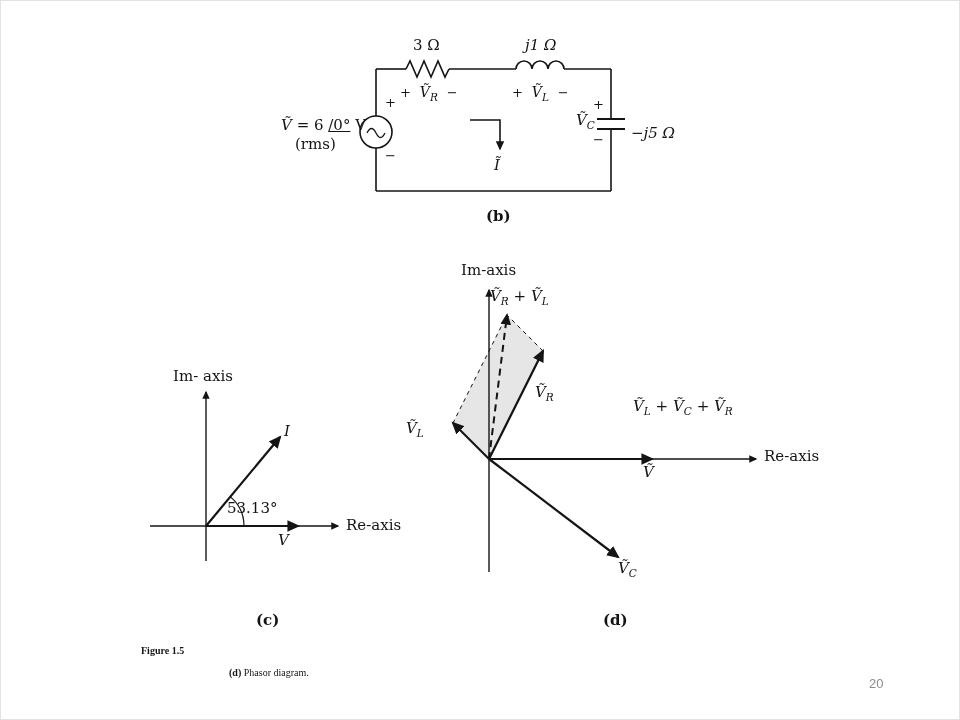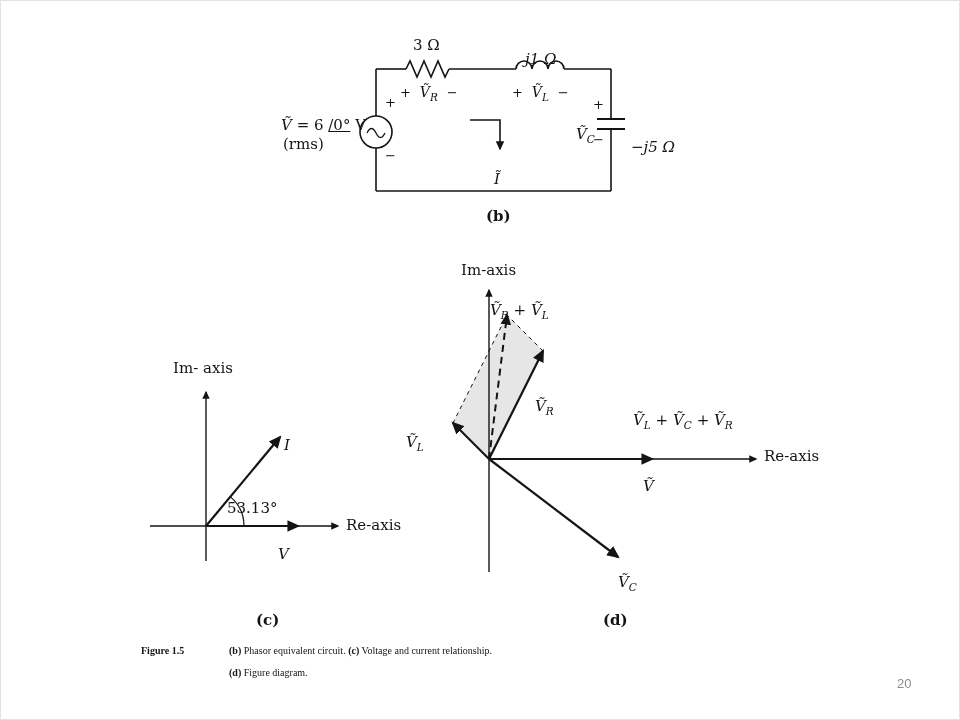--- a/index.html
+++ b/index.html
@@ -4,26 +4,26 @@
 <style>
   html,body{margin:0;padding:0;background:#fff;}
   .slide{
     position:relative;width:960px;height:720px;background:#ffffff;
     font-family:"DejaVu Serif","Liberation Serif",serif;color:#141414;
     box-sizing:border-box;border:1px solid #e3e3e3;overflow:hidden;
   }
   svg{position:absolute;left:0;top:0;}
   .lbl{position:absolute;white-space:nowrap;font-size:15px;line-height:1.15;}
   .sm{font-size:13px;}
-  .var{font-style:italic;margin-top:14px;}
+  .var{font-style:italic;}
   sub{font-size:10.5px;font-style:italic;vertical-align:baseline;position:relative;top:4px;}
   .ul{text-decoration:underline;}
   .cap{font-size:10px;font-family:"Liberation Serif","DejaVu Serif",serif;}
   .b{font-weight:bold;}
-  .pagenum{position:absolute;left:896px;top:675px;font-family:"Liberation Sans","DejaVu Sans",sans-serif;
+  .pagenum{position:absolute;left:868px;top:675px;font-family:"Liberation Sans","DejaVu Sans",sans-serif;
     font-size:13px;color:#8c8c8c;}
 </style>
 </head>
 <body>
 
 <div class="slide">
 
   <svg width="960" height="720" viewBox="0 0 960 720">
     <defs>
       <marker id="arr" viewBox="0 0 10 10" refX="8" refY="5" markerWidth="6" markerHeight="6" orient="auto">
@@ -87,31 +87,31 @@
 
   <div class="lbl sm" style="left:384px;top:95px"><span>+</span></div>
   <div class="lbl sm" style="left:384px;top:148px"><span>−</span></div>
 
   <div class="lbl" style="left:280px;top:116px">
     <span class="var">Ṽ</span>
     <span>= 6</span>
     <span class="ul">/0°</span>
     <span>V</span>
   </div>
-  <div class="lbl" style="left:282px;top:135px"><span>(rms)</span></div>
+  <div class="lbl" style="left:294px;top:135px"><span>(rms)</span></div>
 
   <div class="lbl sm" style="left:592px;top:97px"><span>+</span></div>
   <div class="lbl var" style="left:575px;top:111px"><span>Ṽ</span><sub>C</sub></div>
   <div class="lbl sm" style="left:592px;top:132px"><span>−</span></div>
   <div class="lbl var" style="left:630px;top:124px"><span>−j5 Ω</span></div>
 
   <div class="lbl var" style="left:493px;top:156px"><span>Ĩ</span></div>
   <div class="lbl" style="left:485px;top:207px"><span class="b">(b)</span></div>
 
-  <div class="lbl" style="left:172px;top:359px"><span>Im- axis</span></div>
+  <div class="lbl" style="left:172px;top:367px"><span>Im- axis</span></div>
   <div class="lbl" style="left:345px;top:516px"><span>Re-axis</span></div>
   <div class="lbl var" style="left:283px;top:422px"><span>I</span></div>
   <div class="lbl" style="left:226px;top:499px"><span>53.13°</span></div>
   <div class="lbl var" style="left:277px;top:531px"><span>V</span></div>
   <div class="lbl" style="left:255px;top:611px"><span class="b">(c)</span></div>
 
   <div class="lbl" style="left:460px;top:261px"><span>Im-axis</span></div>
   <div class="lbl" style="left:763px;top:447px"><span>Re-axis</span></div>
 
   <div class="lbl var" style="left:489px;top:287px">
@@ -129,26 +129,20 @@
     <span>Ṽ</span><sub>C</sub>
     <span style="font-style:normal">+</span>
     <span>Ṽ</span><sub>R</sub>
   </div>
 
   <div class="lbl var" style="left:642px;top:463px"><span>Ṽ</span></div>
   <div class="lbl var" style="left:617px;top:559px"><span>Ṽ</span><sub>C</sub></div>
   <div class="lbl" style="left:602px;top:611px"><span class="b">(d)</span></div>
 
   <div class="lbl cap b" style="left:140px;top:644px"><span>Figure 1.5</span></div>
-  <div class="lbl cap" style="left:228px;top:644px">
-    <span class="b">(b)</span>
-    <span>Phasor equivalent circuit.</span>
-    <span class="b">(c)</span>
-    <span>Voltage and  current relationship.</span>
-  </div>
   <div class="lbl cap" style="left:228px;top:666px">
     <span class="b">(d)</span>
-    <span>Figure diagram.</span>
+    <span>Phasor diagram.</span>
   </div>
 
   <div class="pagenum"><span>20</span></div>
 
 </div>
 
 </body></html>

